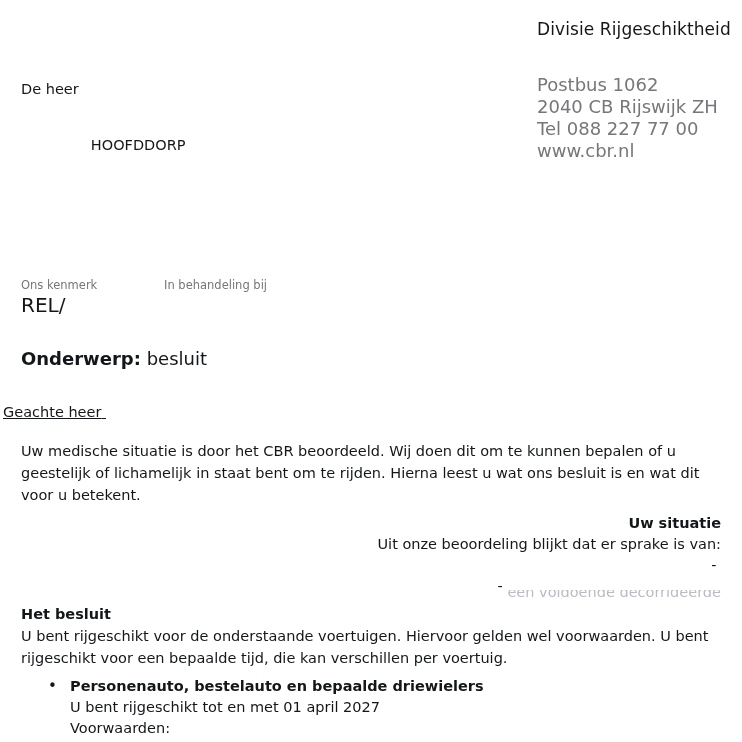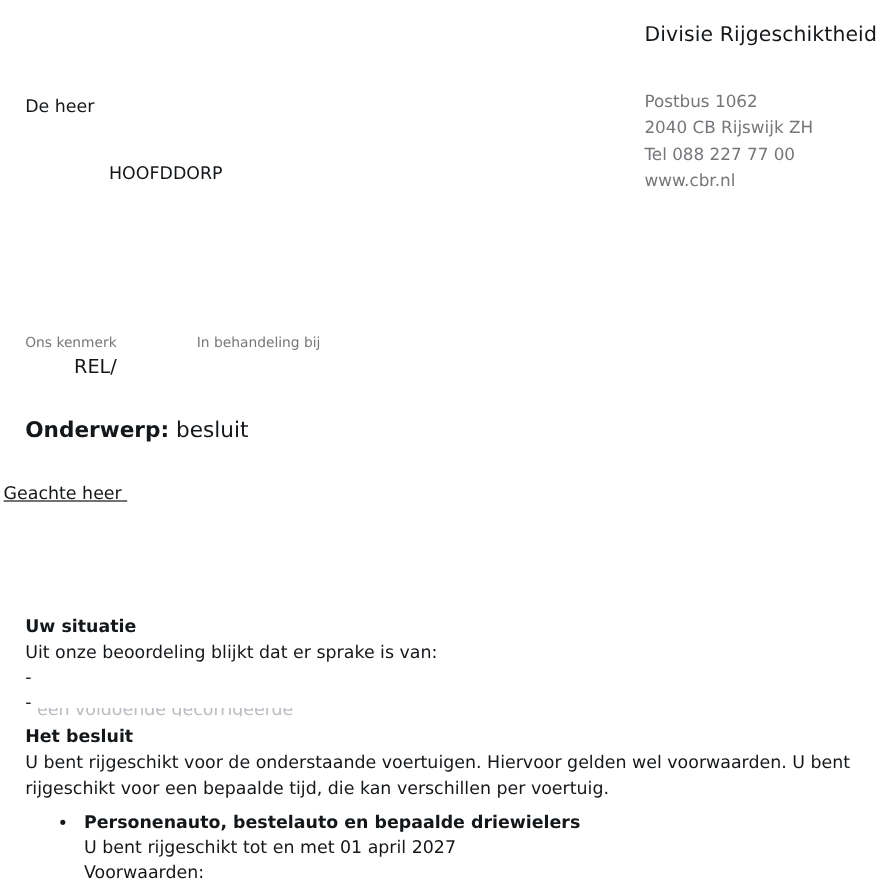--- a/index.html
+++ b/index.html
@@ -28,21 +28,21 @@
   }
   .sender-division {
     font-size: 17px;
     color: #14171a;
     line-height: 1.3;
     letter-spacing: 0.1px;
   }
   .sender-lines {
     margin-top: 34px;
     color: #76767b;
-    font-size: 14px;
+    font-size: 18px;
     line-height: 22px;
   }
   .sender-lines div { white-space: nowrap; }
 
   
   .addressee {
     position: absolute;
     left: 21px;
     top: 80px;
     width: 330px;
@@ -79,25 +79,24 @@
   .meta-col.c2 { left: 143px; }
   .meta-col.c3 { left: 516px; }
   .meta-label {
     color: #76767b;
     font-size: 11.5px;
     line-height: 15px;
     white-space: nowrap;
   }
   .meta-value {
     color: #14171a;
-    font-size: 16px;
+    font-size: 20px;
     line-height: 21px;
     margin-top: 2px;
     white-space: nowrap;
-    text-align: right;
   }
 
   
   .subject {
     position: absolute;
     left: 21px;
     top: 349px;
     font-size: 18px;
     line-height: 20px;
   }
@@ -130,21 +129,21 @@
     font-weight: bold;
     line-height: 21px;
     color: #14171a;
   }
   .section p {
     margin: 0;
     font-size: 14.5px;
     line-height: 21px;
     color: #14171a;
   }
-  .sec-situatie { top: 513px; }
+  .sec-situatie { top: 513px; text-align: right; }
   .sec-besluit { top: 604px; }
   .sec-besluit p { line-height: 22px; }
 
   .dash-list { margin: 0; padding: 0; list-style: none; }
   .dash-item {
     font-size: 14.5px;
     line-height: 21px;
     height: 21px;
     overflow: hidden;
     position: relative;
@@ -229,20 +228,21 @@
   <div class="subject">
     <b>Onderwerp:</b>
     <span>besluit</span>
   </div>
 
   <div class="salutation">
     <span>Geachte heer</span>
     <span class="ghost clip-bottom"></span>
   </div>
 
+  <div class="para p-intro">Uw medische situatie is door het CBR beoordeeld. Wij doen dit om te kunnen bepalen of u geestelijk of lichamelijk in staat bent om te rijden. Hierna leest u wat ons besluit is en wat dit voor u betekent.</div>
 
   <div class="section sec-situatie">
     <h2>Uw situatie</h2>
     <p>Uit onze beoordeling blijkt dat er sprake is van:</p>
     <ul class="dash-list">
       <li class="dash-item">
         <span class="dash">-</span>
         <span class="ghost clip-bottom"></span>
       </li>
       <li class="dash-item">

